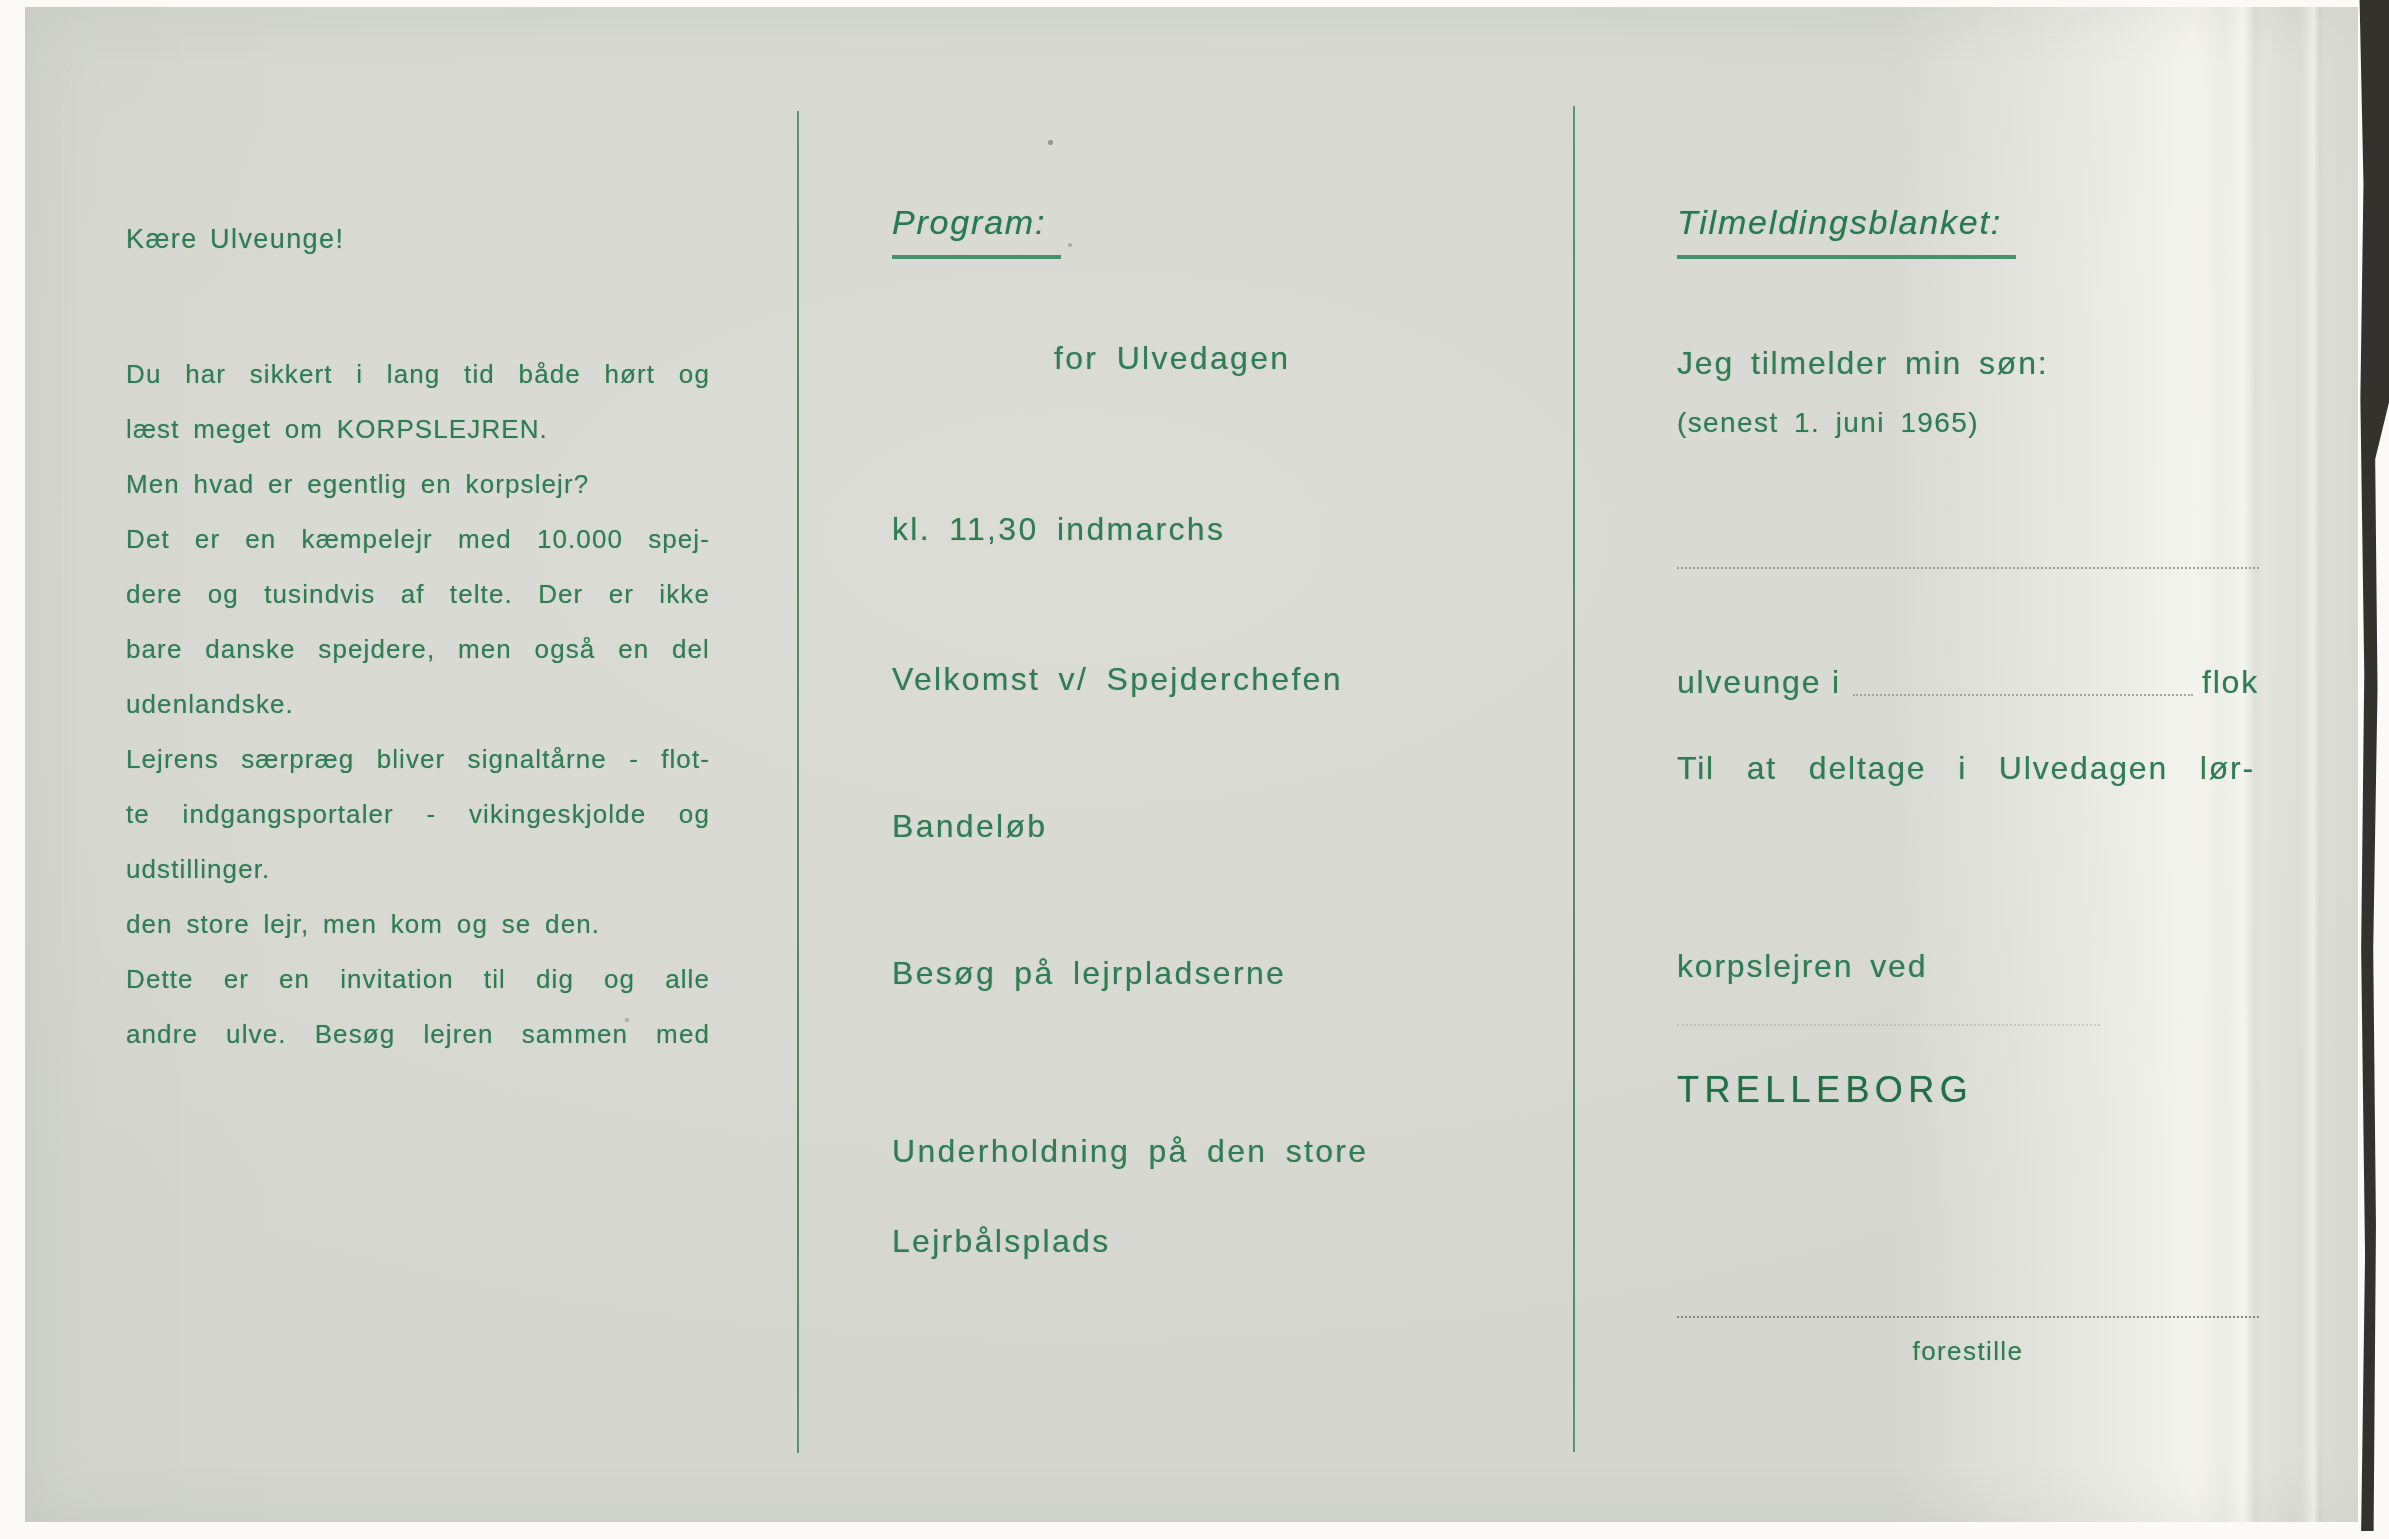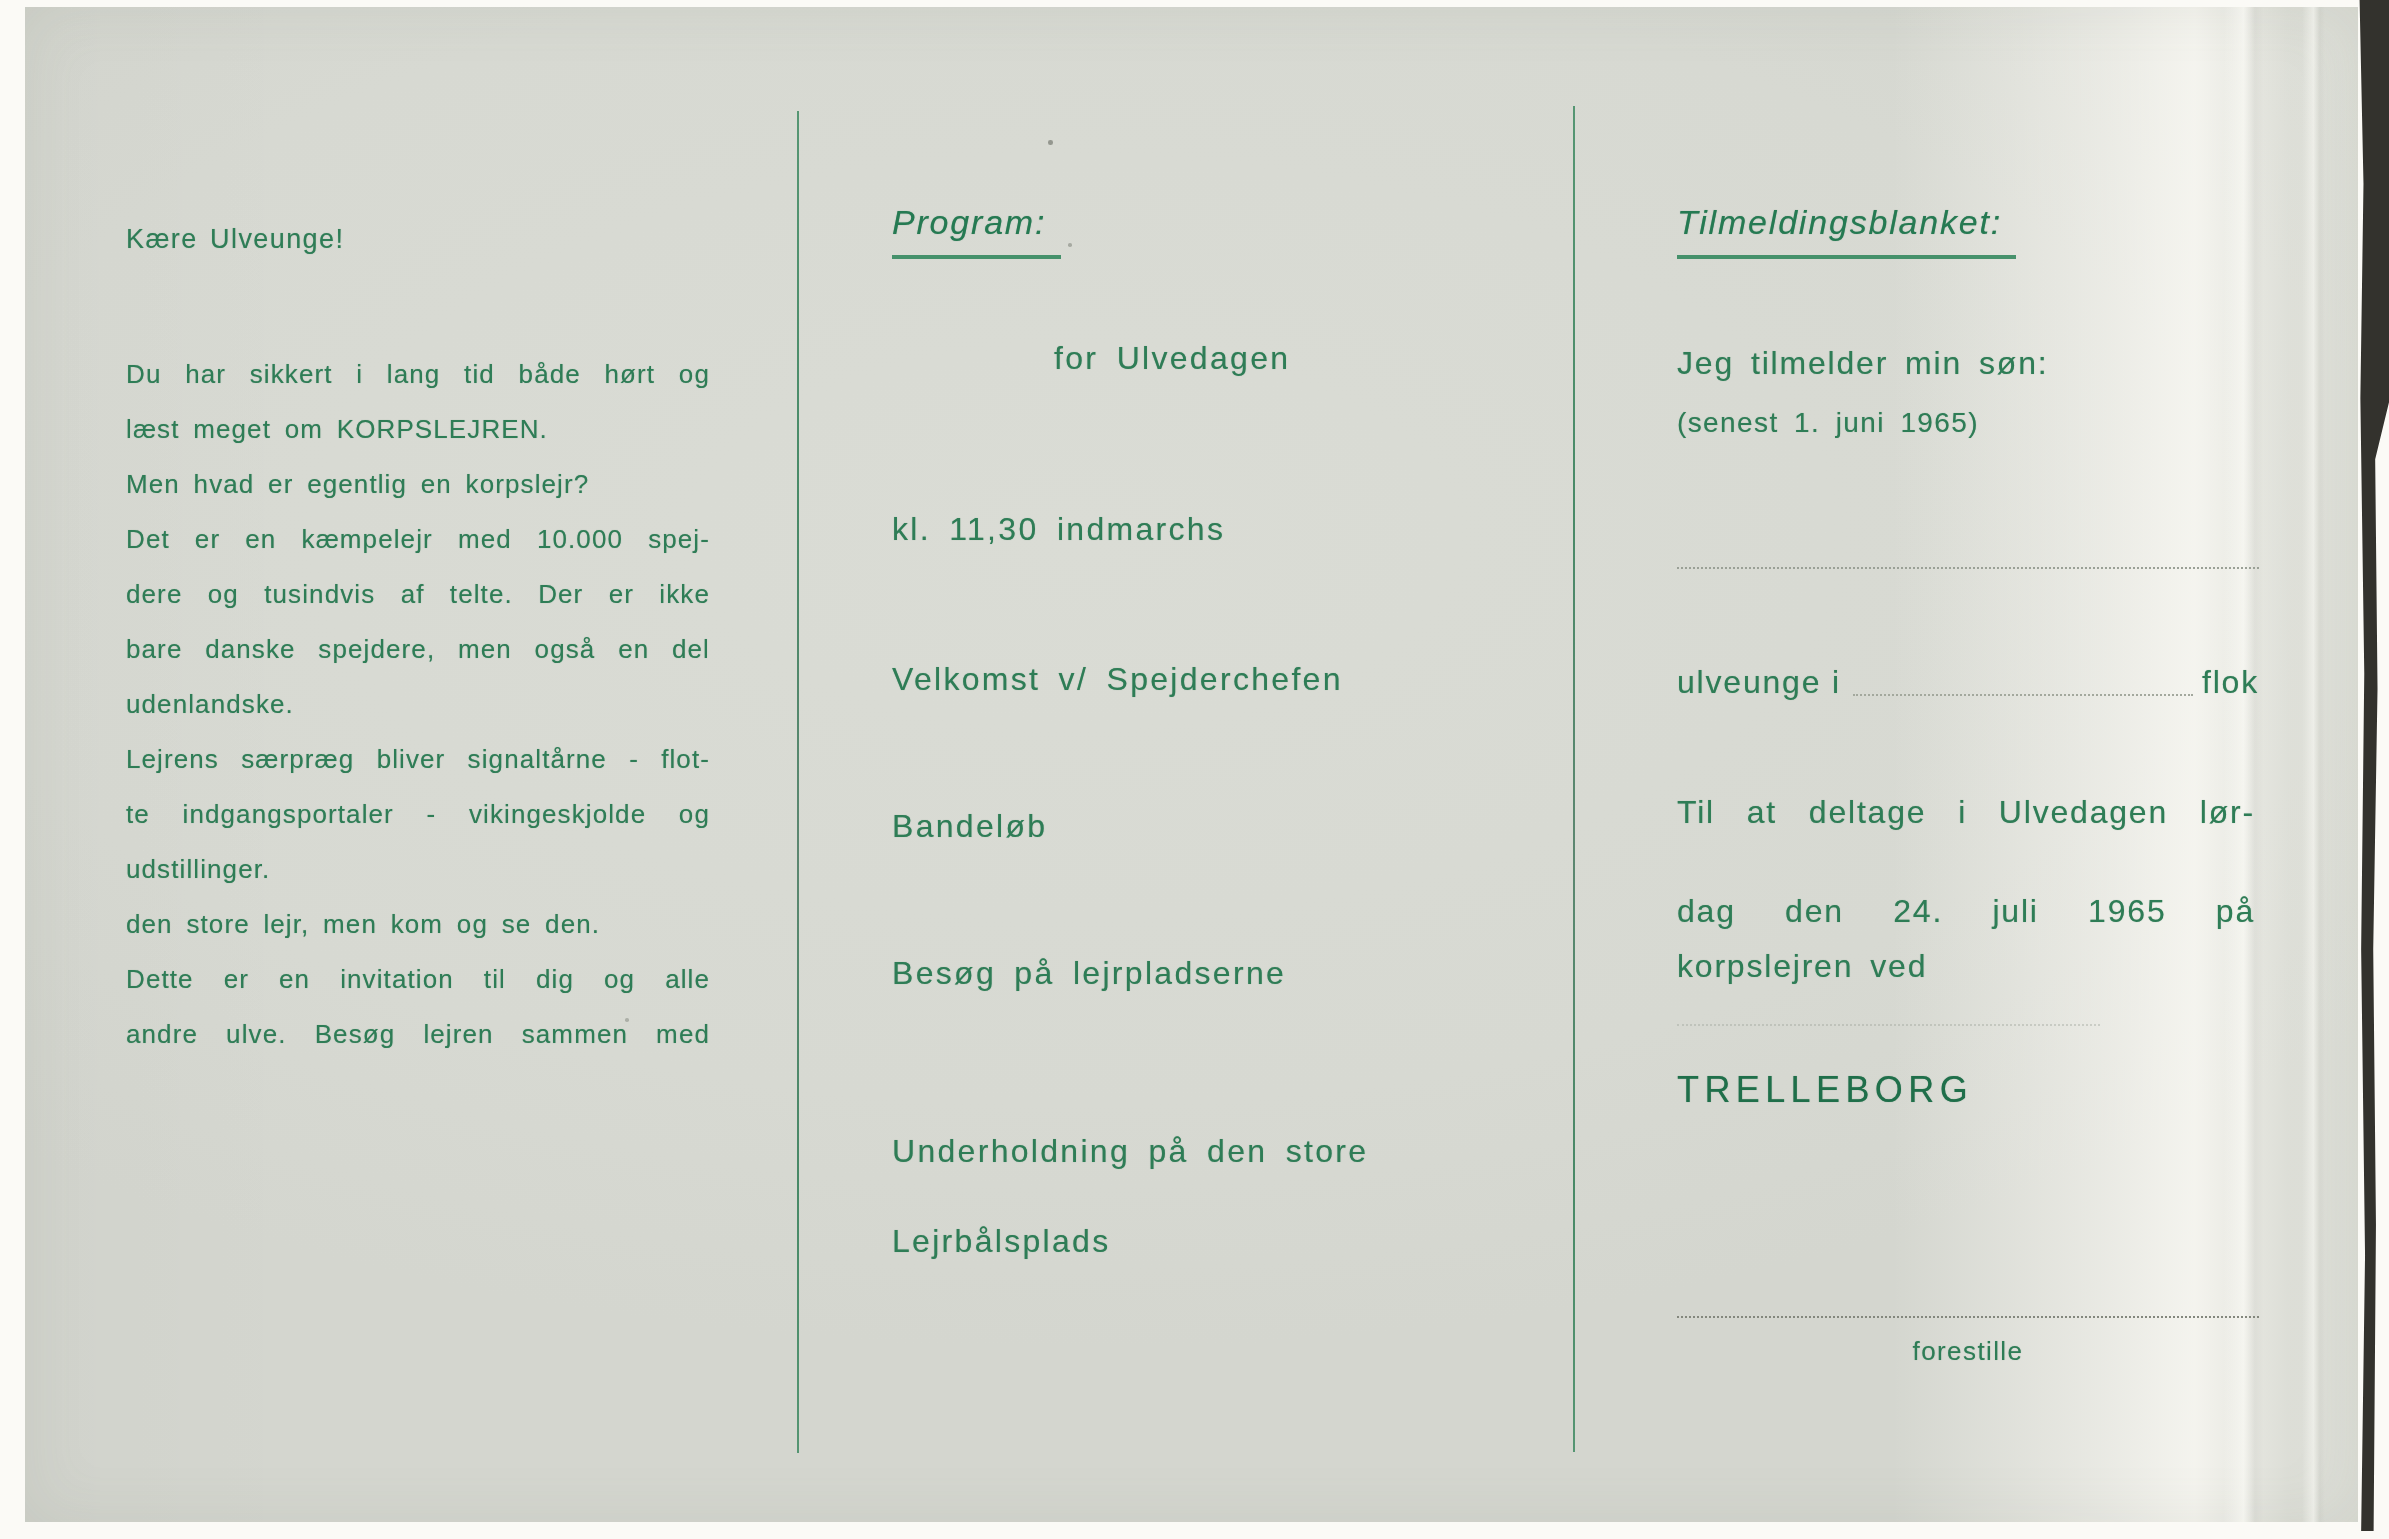--- a/index.html
+++ b/index.html
@@ -96,21 +96,21 @@
   .dotline.faint { top:821px; width:423px; opacity:.38; }
   .dotline.dl2 { top:1113px; border-bottom-color:#83877d; }
 
   .flok-row { position:absolute; top:461px; left:0; width:582px;
     display:flex; align-items:flex-end; font-size:32px; letter-spacing:1.8px; }
   .flok-row .dotfill { flex:1; border-bottom:2.7px dotted #a3a89d;
     margin:0 9px 5.4px 12.6px; }
 
   .col-right .fl { position:absolute; left:0; width:578px; font-size:32px;
     letter-spacing:1.8px; word-spacing:6.3px; white-space:nowrap; }
-  .col-right .fl.j { white-space:normal;margin-top:44px; }
+  .col-right .fl.j { white-space:normal; }
   .fl.fl0 { top:547px; }
   .fl.fl1 { top:646px; }
   .fl.fl2 { top:745px; }
 
   .location { position:absolute; top:866px; font-size:36px; letter-spacing:5.4px;
     color:#1f6f4a; text-shadow:0 0 0.9px rgba(25,95,60,.5); }
 
   .sig-label { position:absolute; top:1133px; left:90px; width:402px;
     text-align:center; font-size:26px; letter-spacing:1.4px; }
 </style>
@@ -172,21 +172,20 @@
 
     <div class="dotline dl1"></div>
 
     <div class="flok-row ink">
       <span>ulveunge i</span>
       <span class="dotfill"></span>
       <span>flok</span>
     </div>
 
     <div class="fl fl0 ink j">Til at deltage i Ulvedagen lør-</div>
-    <div class="fl fl1 ink j">dag den 24. juli 1965 på</div>
     <div class="fl fl2 ink">korpslejren ved</div>
 
     <div class="dotline faint"></div>
 
     <div class="location">TRELLEBORG</div>
 
     <div class="dotline dl2"></div>
     <div class="sig-label ink">forestille</div>
   </section>
 

